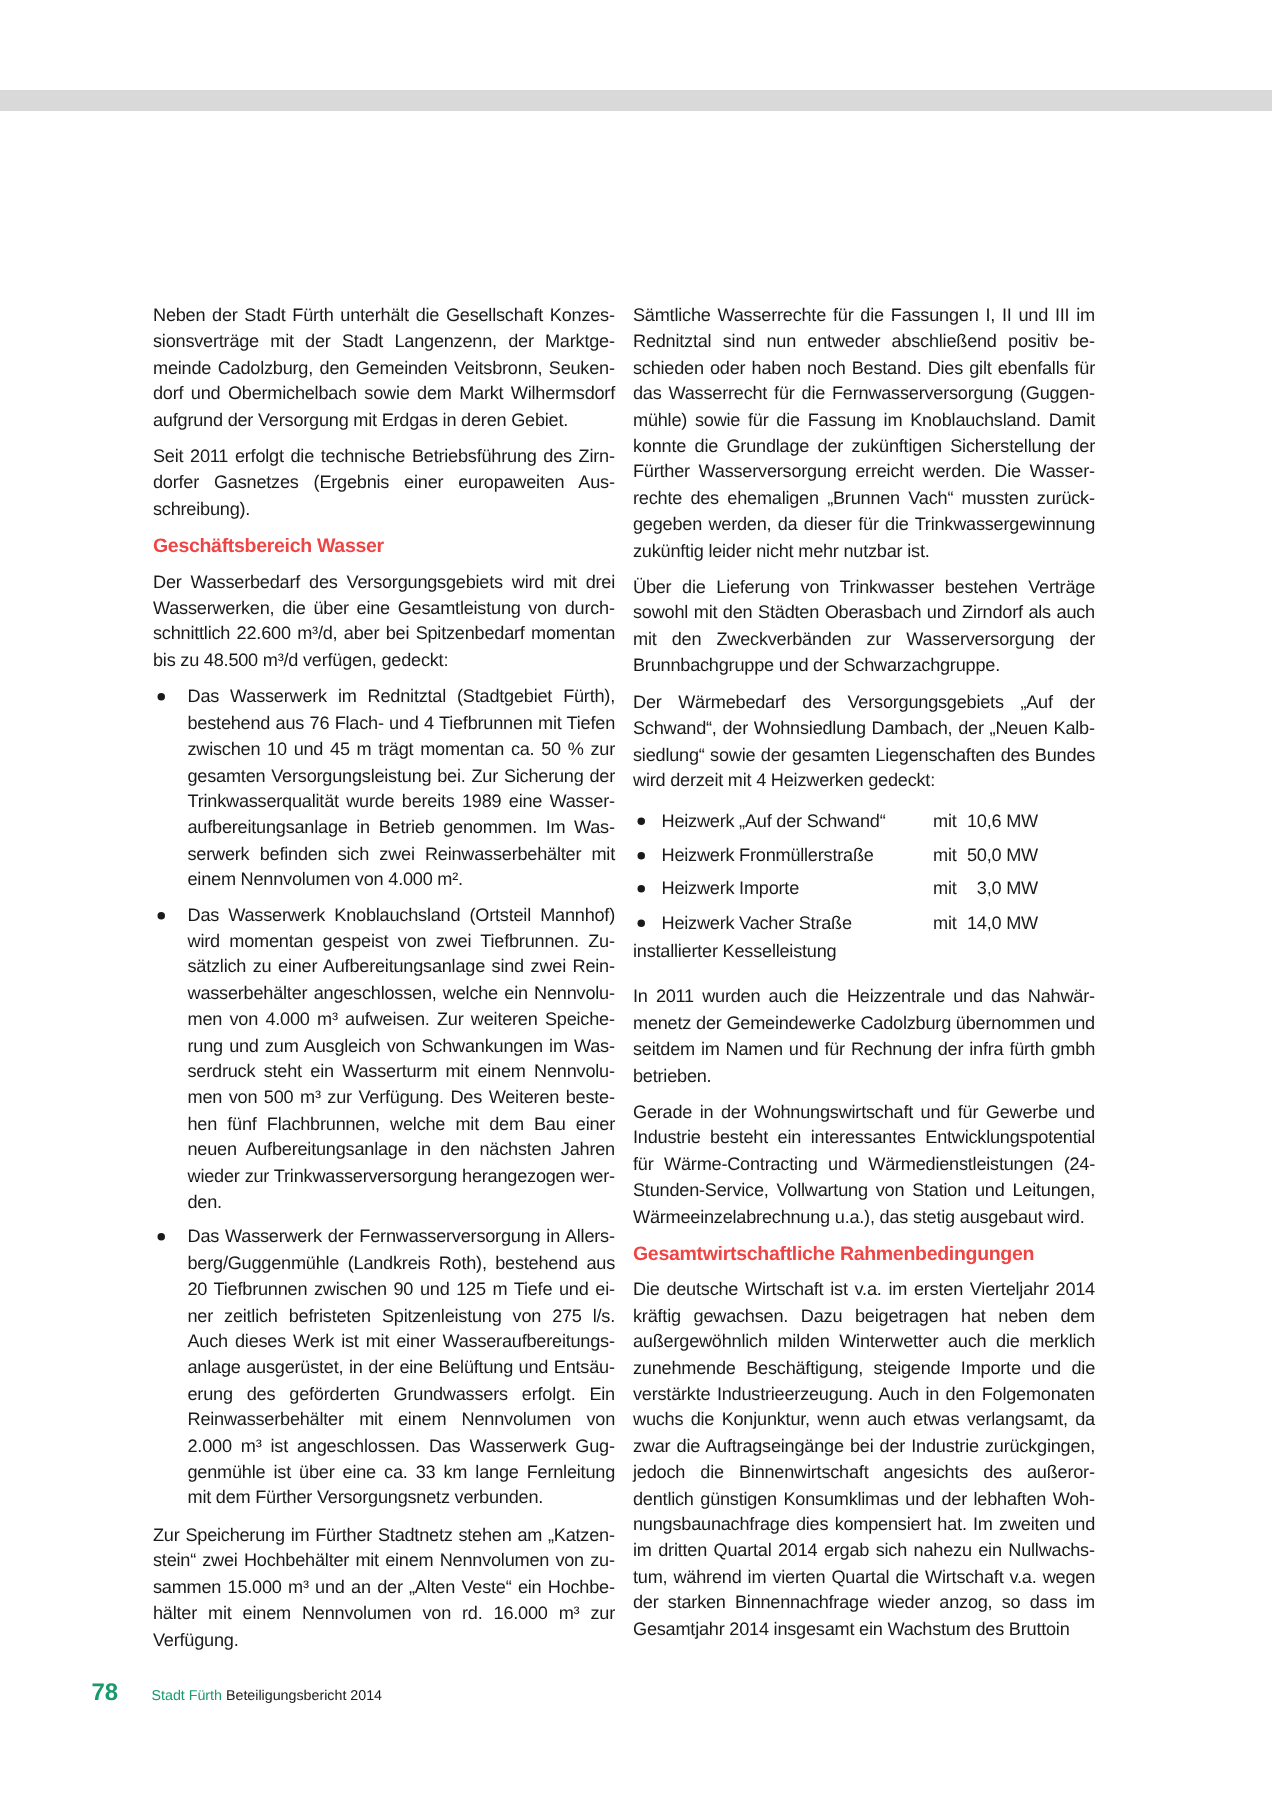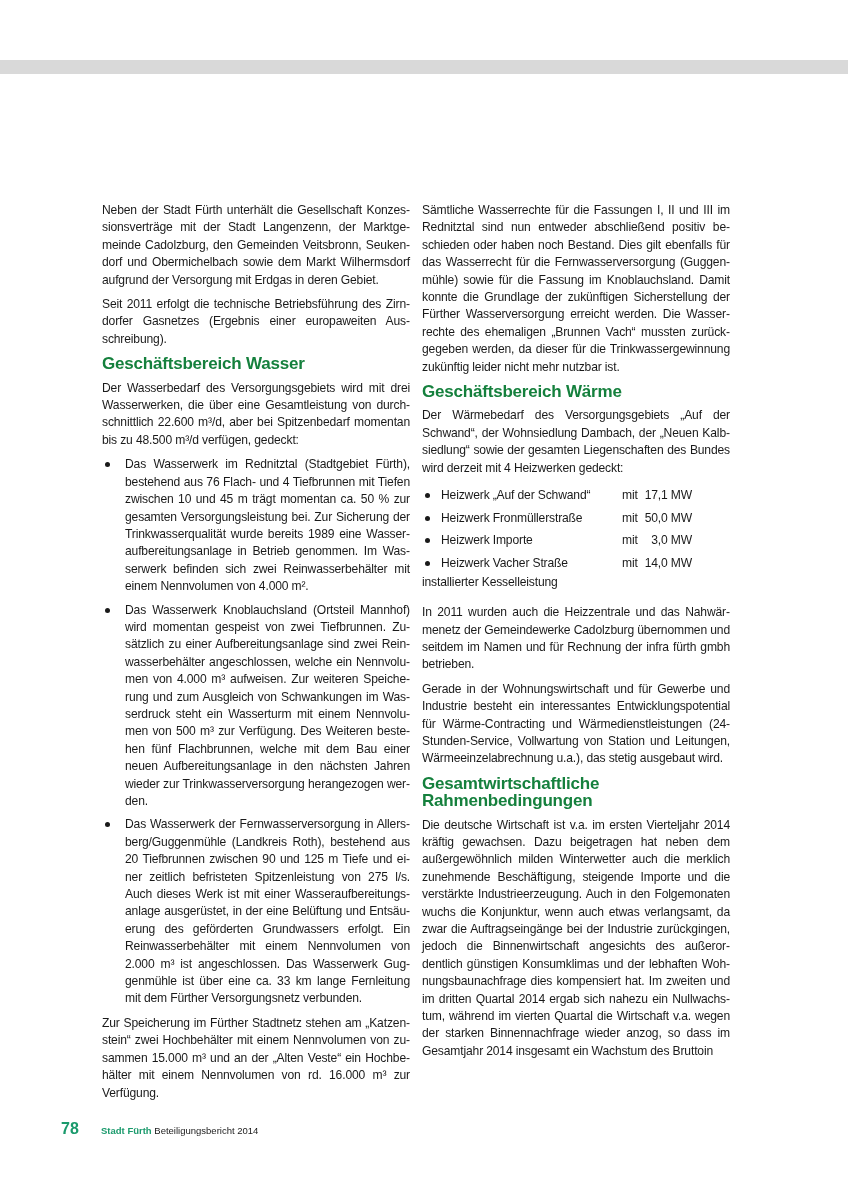--- a/index.html
+++ b/index.html
@@ -4,35 +4,35 @@
   <style>
     html, body { margin: 0; padding: 0; background: #ffffff; }
     body { width: 848px; height: 1200px; position: relative; overflow: hidden;
            font-family: "Liberation Sans", sans-serif; color: #1a1a1a; }
     .top-bar { position: absolute; left: 0; top: 60px; width: 848px; height: 14px; background: #d9d9d9; }
     .col { position: absolute; top: 202px; width: 308px; font-size: 12.1px; line-height: 17.4px;
            letter-spacing: -0.15px; text-align: justify; hyphens: manual; }
     .col-left { left: 102px; }
     .col-right { left: 422px; }
     p { margin: 0 0 7px 0; }
-    h2 { margin: 0 0 7px 0; font-size: 17px; line-height: 17.4px; font-weight: bold; color: #15803d; letter-spacing: -0.2px; }
+    h2 { margin: 0 0 7px 0; font-size: 13px; line-height: 17.4px; font-weight: bold; color: #ef4444; letter-spacing: -0.2px; }
     ul.bullets { list-style: none; margin: 0 0 7px 0; padding: 0; }
     ul.bullets li { position: relative; padding-left: 23px; margin-bottom: 6px; }
     ul.bullets li .dot { position: absolute; left: 3px; top: 6px; width: 5px; height: 5px; background: #1a1a1a; border-radius: 50%; }
     .plants { margin: 4px 0 0 0; padding: 0; list-style: none; }
     .plants li { position: relative; height: 22.5px; line-height: 22.5px; }
     .plants li .dot { position: absolute; left: 3px; top: 9px; width: 5px; height: 5px; background: #1a1a1a; border-radius: 50%; }
     .plants .pname { position: absolute; left: 19px; }
     .plants .pmit { position: absolute; left: 200px; }
     .plants .pval { position: absolute; left: 218px; width: 52px; text-align: right; }
     .plants-note { text-align: left; padding-right: 38px; height: 20px; line-height: 16px; margin-bottom: 10px; }
     .footer { position: absolute; top: 1120px; left: 0; width: 696px; height: 24px; text-align: right; }
     .page-num { position: absolute; left: 61px; top: 0; font-size: 16px; font-weight: bold; color: #1a9a6c; }
     .footer-text { position: absolute; left: 101px; top: 5px; font-size: 9.5px; color: #1a1a1a; }
-    .footer-brand { color: #1a9a6c; font-weight: bold; }
+    .footer-brand { color: #1a9a6c; font-weight: normal; }
   </style>
 </head>
 <body>
 
 <div class="top-bar"></div>
 
 <div class="col col-left">
   <p>Neben der Stadt Fürth unterhält die Gesellschaft Konzes­sionsverträge mit der Stadt Langenzenn, der Marktge­meinde Cadolzburg, den Gemeinden Veitsbronn, Seuken­dorf und Obermichelbach sowie dem Markt Wilhermsdorf aufgrund der Versorgung mit Erdgas in deren Gebiet.</p>
   <p>Seit 2011 erfolgt die technische Betriebsführung des Zirn­dorfer Gasnetzes (Ergebnis einer europaweiten Aus­schreibung).</p>
   <h2>Geschäftsbereich Wasser</h2>
@@ -49,28 +49,28 @@
     <li>
       <span class="dot"></span>
       <span>Das Wasserwerk der Fernwasserversorgung in Allers­berg/Guggenmühle (Landkreis Roth), bestehend aus 20 Tiefbrunnen zwischen 90 und 125 m Tiefe und ei­ner zeitlich befristeten Spitzenleistung von 275 l/s. Auch dieses Werk ist mit einer Wasseraufbereitungs­anlage ausgerüstet, in der eine Belüftung und Entsäu­erung des geförderten Grundwassers erfolgt. Ein Reinwasserbehälter mit einem Nennvolumen von 2.000 m³ ist angeschlossen. Das Wasserwerk Gug­genmühle ist über eine ca. 33 km lange Fernleitung mit dem Fürther Versorgungsnetz verbunden.</span>
     </li>
   </ul>
   <p>Zur Speicherung im Fürther Stadtnetz stehen am „Katzen­stein“ zwei Hochbehälter mit einem Nennvolumen von zu­sammen 15.000 m³ und an der „Alten Veste“ ein Hochbe­hälter mit einem Nennvolumen von rd. 16.000 m³ zur Verfügung.</p>
 </div>
 
 <div class="col col-right">
   <p>Sämtliche Wasserrechte für die Fassungen I, II und III im Rednitztal sind nun entweder abschließend positiv be­schieden oder haben noch Bestand. Dies gilt ebenfalls für das Wasserrecht für die Fernwasserversorgung (Guggen­mühle) sowie für die Fassung im Knoblauchsland. Damit konnte die Grundlage der zukünftigen Sicherstellung der Fürther Wasserversorgung erreicht werden. Die Wasser­rechte des ehemaligen „Brunnen Vach“ mussten zurück­gegeben werden, da dieser für die Trinkwassergewinnung zukünftig leider nicht mehr nutzbar ist.</p>
-  <h2>Geschäftsbereich Wärme</h2>
+  <p>Über die Lieferung von Trinkwasser bestehen Verträge sowohl mit den Städten Oberasbach und Zirndorf als auch mit den Zweckverbänden zur Wasserversorgung der Brunnbachgruppe und der Schwarzachgruppe.</p>
   <p>Der Wärmebedarf des Versorgungsgebiets „Auf der Schwand“, der Wohnsiedlung Dambach, der „Neuen Kalb­siedlung“ sowie der gesamten Liegenschaften des Bundes wird derzeit mit 4 Heizwerken gedeckt:</p>
   <ul class="plants">
     <li>
       <span class="dot"></span>
       <span class="pname">Heizwerk „Auf der Schwand“</span>
       <span class="pmit">mit</span>
-      <span class="pval">17,1 MW</span>
+      <span class="pval">10,6 MW</span>
     </li>
     <li>
       <span class="dot"></span>
       <span class="pname">Heizwerk Fronmüllerstraße</span>
       <span class="pmit">mit</span>
       <span class="pval">50,0 MW</span>
     </li>
     <li>
       <span class="dot"></span>
       <span class="pname">Heizwerk Importe</span>

